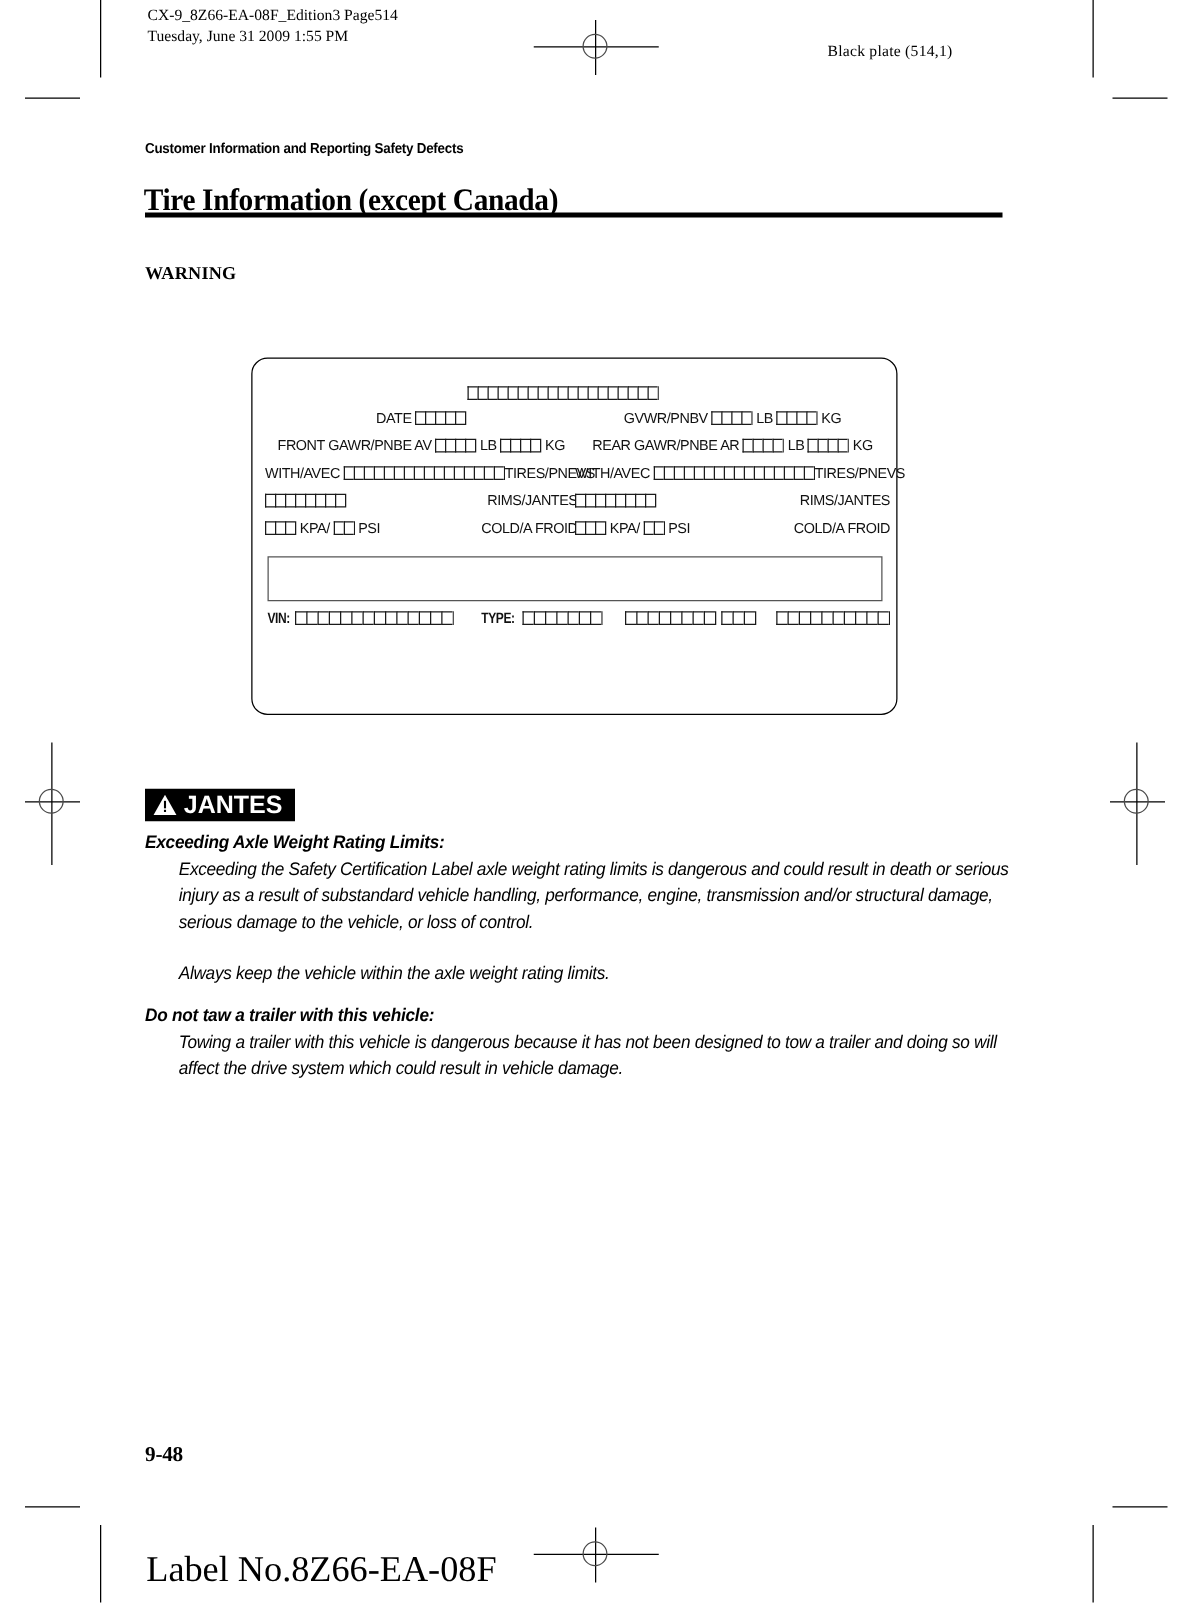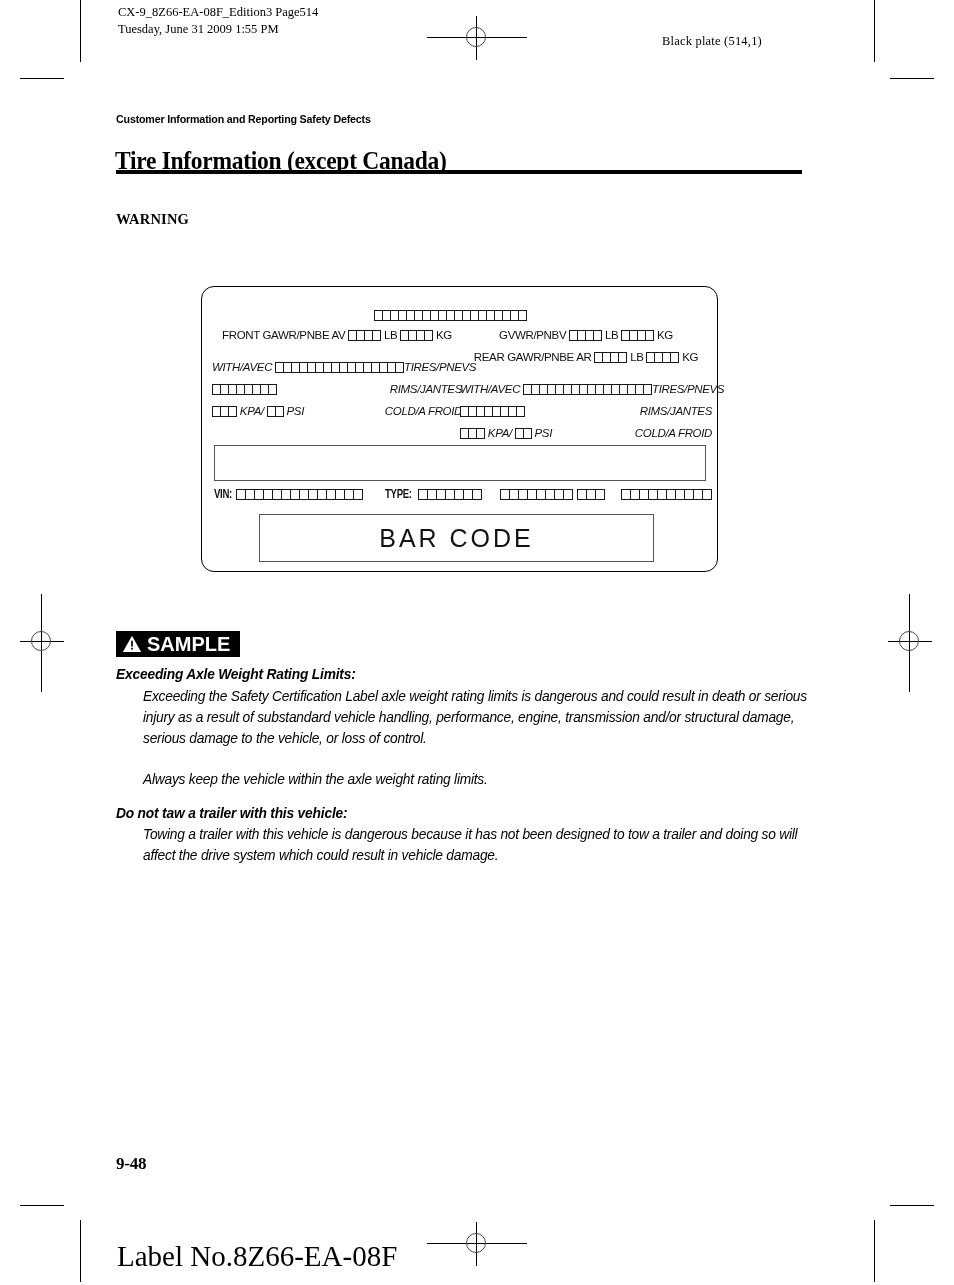--- a/index.html
+++ b/index.html
@@ -113,21 +113,21 @@
   .bxrow { display: inline-block; vertical-align: -1px; border-right: 1px solid #1a1a1a; height: 11px; line-height: 0; font-size: 0; }
   .bxrow .bx { height: 11px; }
 
   .topboxes { position: absolute; left: 172px; top: 18px; }
 
   .col-left  { position: absolute; left: 10px;  top: 42px;  width: 250px; }
   .col-right { position: absolute; left: 258px; top: 42px;  width: 252px; }
 
   .clrow { height: 22px; white-space: nowrap; font-size: 11.5px; letter-spacing: -0.35px; }
   .clrow.c   { text-align: center; }
-  .clrow.sb  { display: flex; justify-content: space-between; align-items: flex-end; font-style: italic; }
+  .clrow.sb  { display: flex; justify-content: space-between; align-items: flex-start; }
 
   .wide-empty-box {
     position: absolute;
     left: 12px; top: 158px;
     width: 492px; height: 36px;
     border: 1.4px solid #555;
     box-sizing: border-box;
   }
 
   .vinrow {
@@ -270,20 +270,21 @@
 <div class="title-rule"></div>
 <div class="sample-label">WARNING</div>
 
 <div class="cert-label">
 
   <div class="topboxes">
     <span class="bxrow" id="top-boxes"><span class="bx" style="width: 8px;"></span><span class="bx" style="width: 8px;"></span><span class="bx" style="width: 8px;"></span><span class="bx" style="width: 8px;"></span><span class="bx" style="width: 8px;"></span><span class="bx" style="width: 8px;"></span><span class="bx" style="width: 8px;"></span><span class="bx" style="width: 8px;"></span><span class="bx" style="width: 8px;"></span><span class="bx" style="width: 8px;"></span><span class="bx" style="width: 8px;"></span><span class="bx" style="width: 8px;"></span><span class="bx" style="width: 8px;"></span><span class="bx" style="width: 8px;"></span><span class="bx" style="width: 8px;"></span><span class="bx" style="width: 8px;"></span><span class="bx" style="width: 8px;"></span><span class="bx" style="width: 8px;"></span><span class="bx" style="width: 8px;"></span></span>
   </div>
 
   <div class="col-left" id="col-left">
+      <div class="clrow c"><span>DATE</span> <span class="bxrow"><span class="bx" style="width: 8px;"></span><span class="bx" style="width: 8px;"></span><span class="bx" style="width: 8px;"></span><span class="bx" style="width: 8px;"></span><span class="bx" style="width: 8px;"></span></span></div>
       <div class="clrow c"><span>FRONT GAWR/PNBE AV</span> <span class="bxrow"><span class="bx" style="width: 8px;"></span><span class="bx" style="width: 8px;"></span><span class="bx" style="width: 8px;"></span><span class="bx" style="width: 8px;"></span></span> <span>LB</span> <span class="bxrow"><span class="bx" style="width: 8px;"></span><span class="bx" style="width: 8px;"></span><span class="bx" style="width: 8px;"></span><span class="bx" style="width: 8px;"></span></span> <span>KG</span></div>
       <div class="clrow sb">
         <span><span>WITH/AVEC</span> <span class="bxrow"><span class="bx" style="width: 8px;"></span><span class="bx" style="width: 8px;"></span><span class="bx" style="width: 8px;"></span><span class="bx" style="width: 8px;"></span><span class="bx" style="width: 8px;"></span><span class="bx" style="width: 8px;"></span><span class="bx" style="width: 8px;"></span><span class="bx" style="width: 8px;"></span><span class="bx" style="width: 8px;"></span><span class="bx" style="width: 8px;"></span><span class="bx" style="width: 8px;"></span><span class="bx" style="width: 8px;"></span><span class="bx" style="width: 8px;"></span><span class="bx" style="width: 8px;"></span><span class="bx" style="width: 8px;"></span><span class="bx" style="width: 8px;"></span></span></span>
         <span>TIRES/PNEVS</span>
       </div>
       <div class="clrow sb">
         <span><span class="bxrow"><span class="bx" style="width: 8px;"></span><span class="bx" style="width: 8px;"></span><span class="bx" style="width: 8px;"></span><span class="bx" style="width: 8px;"></span><span class="bx" style="width: 8px;"></span><span class="bx" style="width: 8px;"></span><span class="bx" style="width: 8px;"></span><span class="bx" style="width: 8px;"></span></span></span>
         <span>RIMS/JANTES</span>
       </div>
       <div class="clrow sb">
@@ -317,32 +318,29 @@
     <span class="lbl">TYPE:</span>
     <span class="bxrow" id="type-boxes"><span class="bx" style="width: 9px;"></span><span class="bx" style="width: 9px;"></span><span class="bx" style="width: 9px;"></span><span class="bx" style="width: 9px;"></span><span class="bx" style="width: 9px;"></span><span class="bx" style="width: 9px;"></span><span class="bx" style="width: 9px;"></span></span>
     <span style="display:inline-block;width:36px;"></span>
     <span class="bxrow" id="extra1-boxes"><span class="bx" style="width: 9px;"></span><span class="bx" style="width: 9px;"></span><span class="bx" style="width: 9px;"></span><span class="bx" style="width: 9px;"></span><span class="bx" style="width: 9px;"></span><span class="bx" style="width: 9px;"></span><span class="bx" style="width: 9px;"></span><span class="bx" style="width: 9px;"></span></span>
     <span style="display:inline-block;width:10px;"></span>
     <span class="bxrow" id="extra2-boxes"><span class="bx" style="width: 9px;"></span><span class="bx" style="width: 9px;"></span><span class="bx" style="width: 9px;"></span></span>
     <span style="display:inline-block;width:32px;"></span>
     <span class="bxrow" id="extra3-boxes"><span class="bx" style="width: 9px;"></span><span class="bx" style="width: 9px;"></span><span class="bx" style="width: 9px;"></span><span class="bx" style="width: 9px;"></span><span class="bx" style="width: 9px;"></span><span class="bx" style="width: 9px;"></span><span class="bx" style="width: 9px;"></span><span class="bx" style="width: 9px;"></span><span class="bx" style="width: 9px;"></span><span class="bx" style="width: 9px;"></span></span>
   </div>
 
-  <div class="barcode-box">
-    <span>BAR CODE</span>
-  </div>
 </div>
 
 <div class="warning-banner">
   <svg class="warn-tri" viewBox="0 0 24 24">
     <polygon points="12,2.2 23,21.5 1,21.5" fill="#ffffff"></polygon>
     <rect x="11" y="8" width="2" height="7.2" fill="#000000"></rect>
     <rect x="11" y="16.6" width="2" height="2.1" fill="#000000"></rect>
   </svg>
-  <span class="wtext">SAMPLE</span>
+  <span class="wtext">JANTES</span>
 </div>
 
 <div class="warn-heading" id="warn1-head">Exceeding Axle Weight Rating Limits:</div>
 <div class="warn-body" id="warn1-body">Exceeding the Safety Certification Label axle weight rating limits is dangerous and could result in death or serious injury as a result of substandard vehicle handling, performance, engine, transmission and/or structural damage, serious damage to the vehicle, or loss of control.</div>
 <div class="warn-body" id="warn1-extra">Always keep the vehicle within the axle weight rating limits.</div>
 
 <div class="warn-heading" id="warn2-head">Do not taw a trailer with this vehicle:</div>
 <div class="warn-body" id="warn2-body">Towing a trailer with this vehicle is dangerous because it has not been designed to tow a trailer and doing so will affect the drive system which could result in vehicle damage.</div>
 
 <div class="folio">9-48</div>

